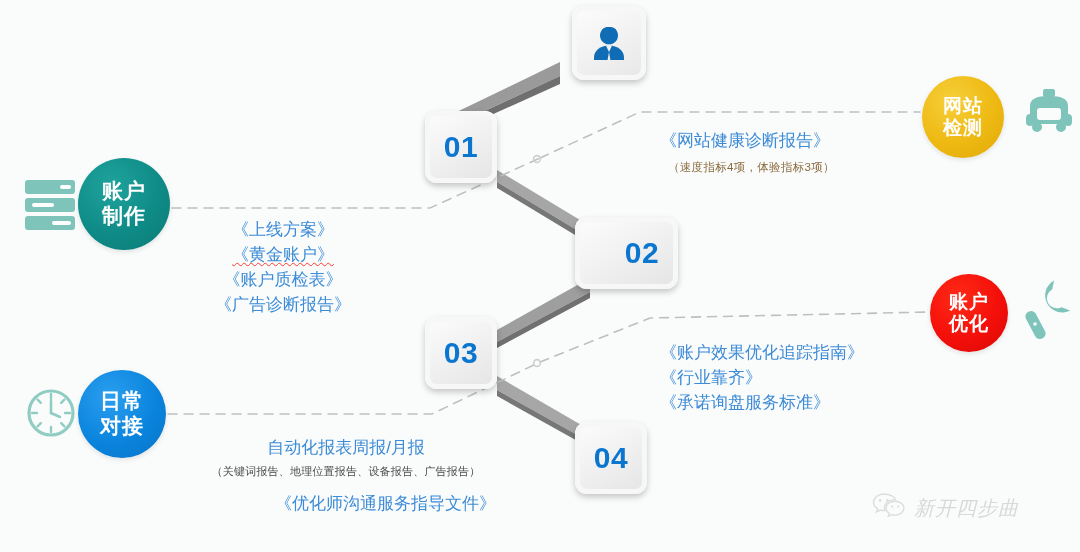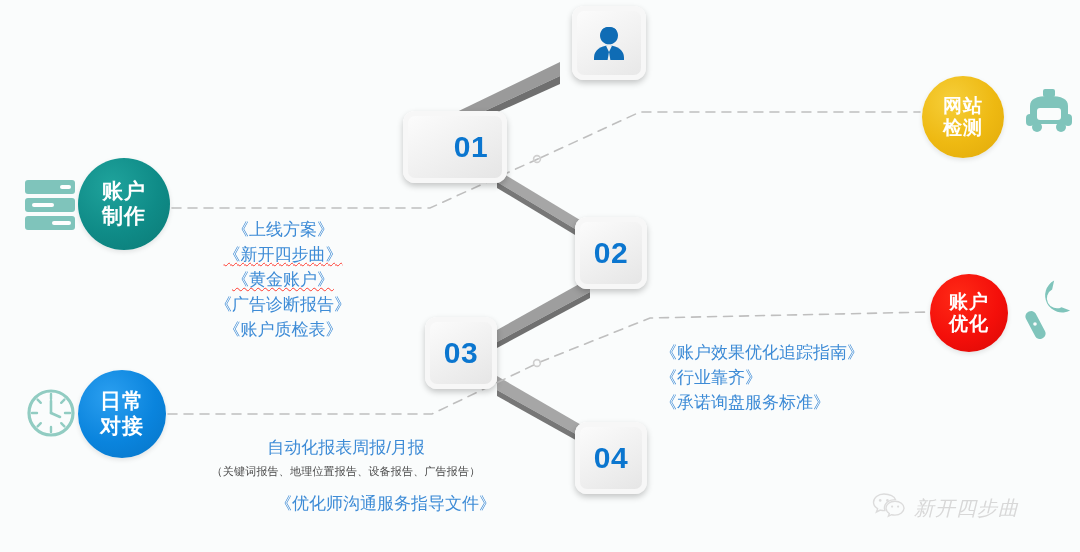--- a/index.html
+++ b/index.html
@@ -56,22 +56,22 @@
   .step{
     width:72px;height:72px;border-radius:12px;
     background:linear-gradient(150deg,#fdfdfd 0%,#f1f1f1 48%,#e4e4e4 100%);
     box-shadow:0 3px 6px rgba(0,0,0,.22),
                inset 0 0 0 5px #f7f7f7,
                inset 0 1px 2px rgba(255,255,255,.9);
     display:flex;align-items:center;justify-content:center;
     color:#0b76cf;font-size:30px;font-weight:bold;letter-spacing:.5px;
     z-index:5;
   }
-  .s01{left:403px;top:111px;padding-left:32px;}
-  .s02{left:575px;top:217px;}
+  .s01{left:425px;top:111px;}
+  .s02{left:575px;top:217px;padding-left:31px;}
   .s03{left:425px;top:317px;}
   .s04{left:575px;top:422px;}
 
   
   .avatar-tile{
     left:572px;top:6px;width:74px;height:74px;border-radius:12px;
     background:linear-gradient(150deg,#fdfdfd 0%,#f2f2f2 50%,#e6e6e6 100%);
     box-shadow:0 3px 6px rgba(0,0,0,.22),
                inset 0 0 0 5px #f7f7f7,
                inset 0 1px 2px rgba(255,255,255,.9);
@@ -242,32 +242,35 @@
   </div>
   <div class="abs step s03">
     <span>03</span>
   </div>
   <div class="abs step s04">
     <span>04</span>
   </div>
 
   <div class="abs doc-list doc-center" style="left:192px;top:217px;width:182px;">
     <div class="doc">《上线方案》</div>
-    <div class="doc sq">《新开四步曲》</div>
     <div class="doc sq">《黄金账户》</div>
+    <div class="doc">《账户质检表》</div>
     <div class="doc">《广告诊断报告》</div>
-    <div class="doc">《账户质检表》</div>
   </div>
 
   <div class="abs" style="left:196px;top:436px;width:300px;text-align:center;">
     <div class="plain-blue" style="text-align:center;">自动化报表周报/月报</div>
     <div class="sub-note-dark" style="margin-top:5px;text-align:center;">（关键词报告、地理位置报告、设备报告、广告报告）</div>
     <div class="doc" style="margin-top:12px;text-align:right;">《优化师沟通服务指导文件》</div>
   </div>
 
+  <div class="abs" style="left:660px;top:128px;width:270px;">
+    <div class="doc">《网站健康诊断报告》</div>
+    <div class="sub-note" style="margin-top:7px;margin-left:8px;">（速度指标4项，体验指标3项）</div>
+  </div>
 
   <div class="abs" style="left:660px;top:340px;width:280px;">
     <div class="doc">《账户效果优化追踪指南》</div>
     <div class="doc">《行业靠齐》</div>
     <div class="doc">《承诺询盘服务标准》</div>
   </div>
 
   <div class="abs watermark">
     <span>
       <svg width="34" height="28" viewBox="0 0 34 28">

